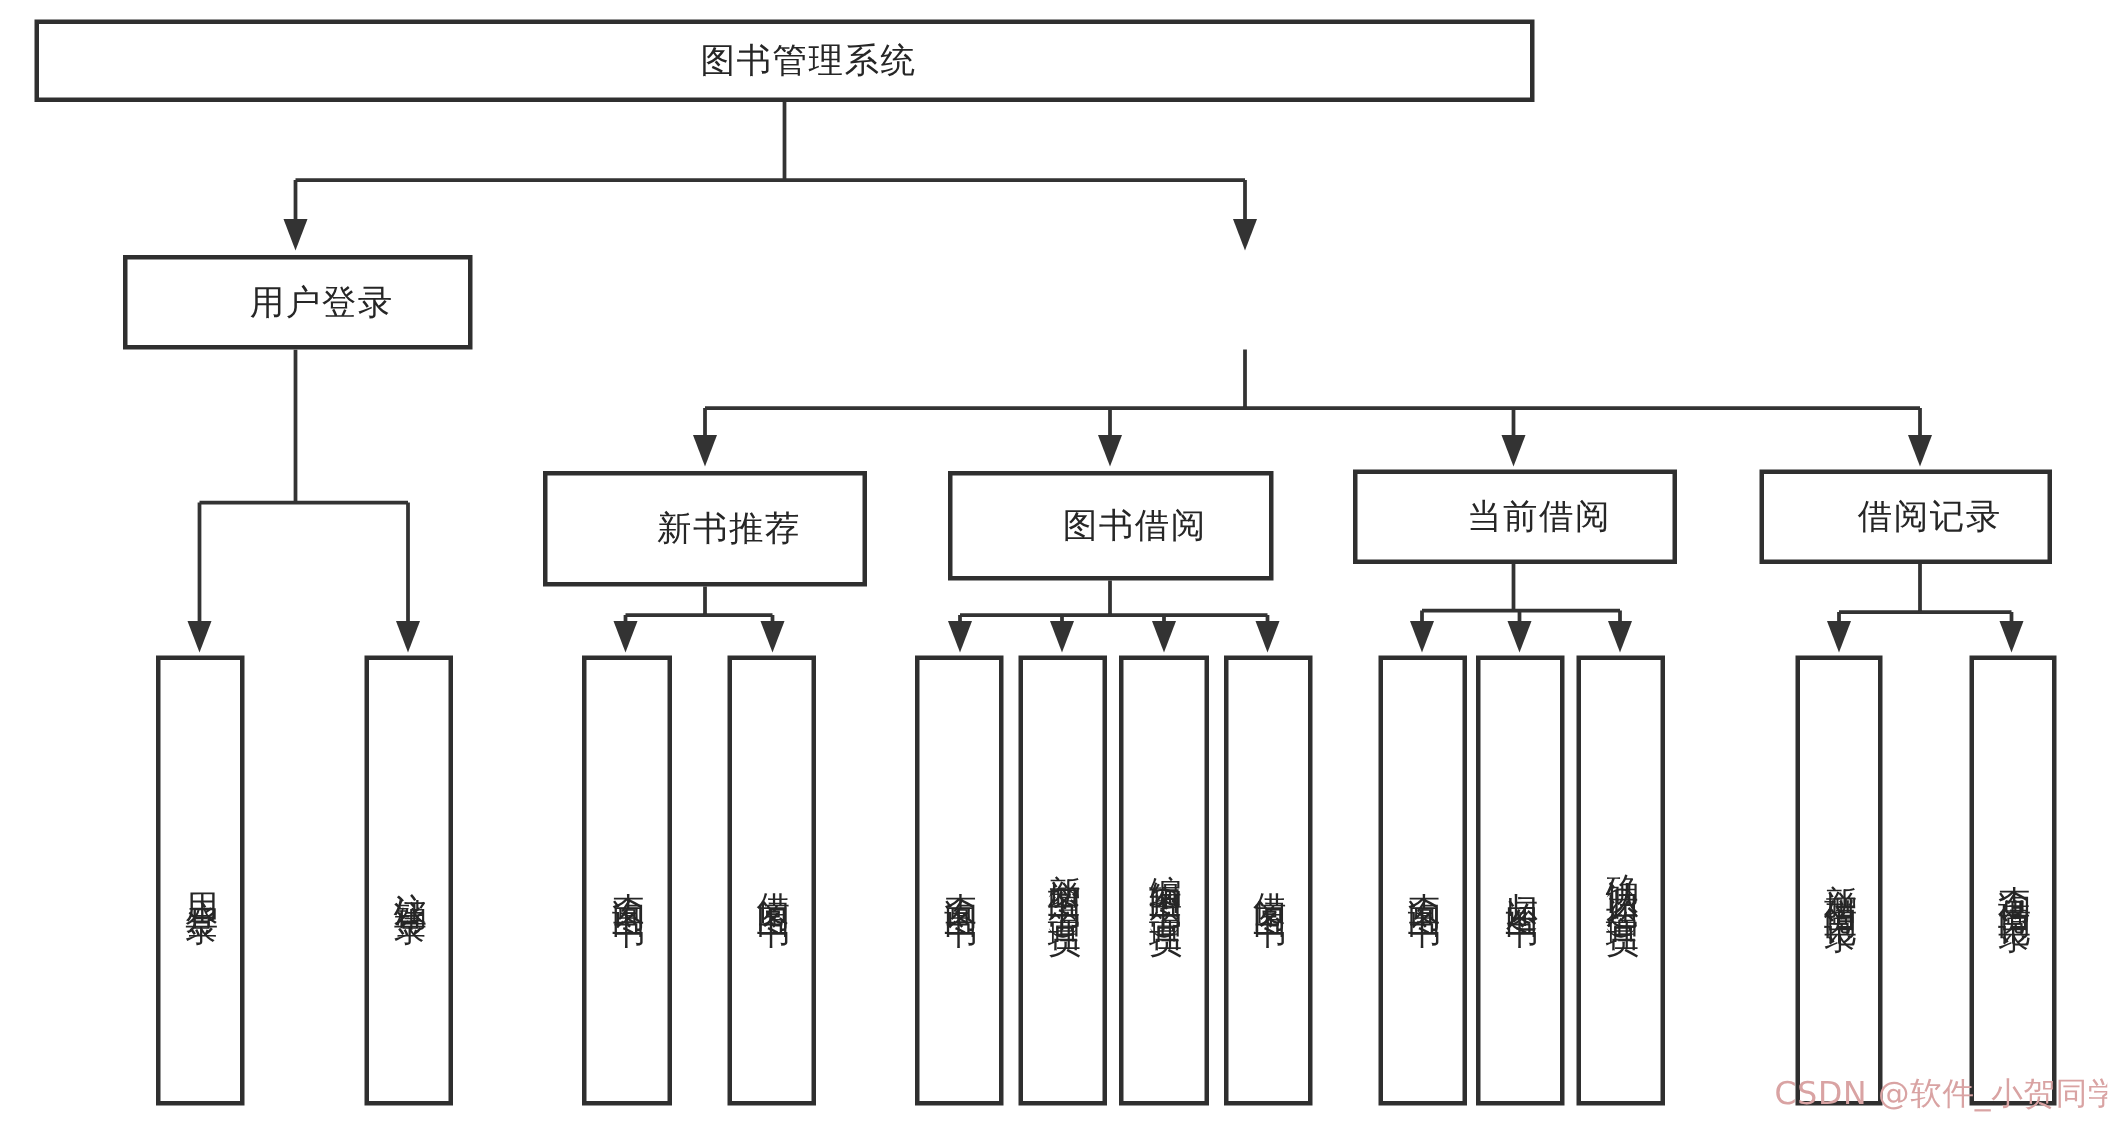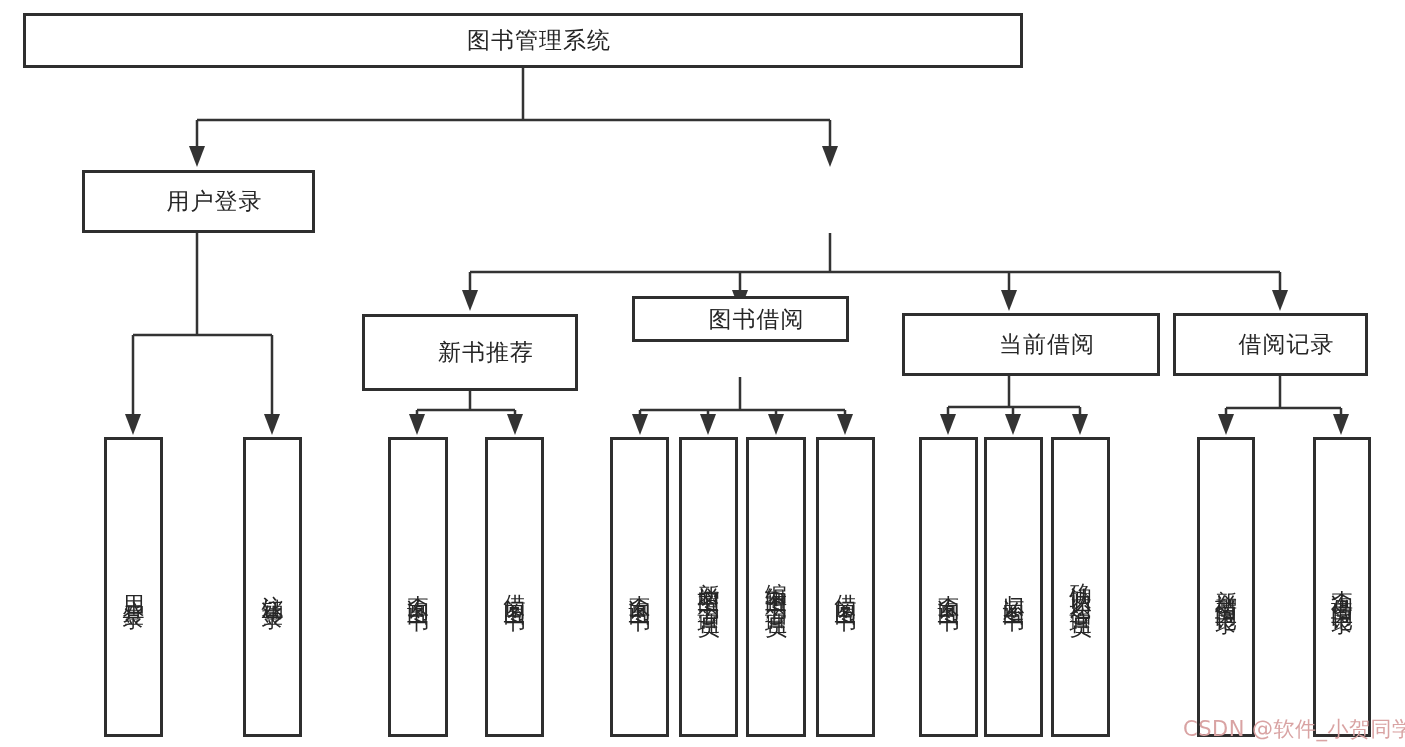--- a/index.html
+++ b/index.html
@@ -86,22 +86,22 @@
       <polygon points="1226,435 1218,414 1234,414"></polygon>
       <polygon points="1341,435 1333,414 1349,414"></polygon>
     </g>
   </svg>
 
   <div class="box hbox" style="left:23px;top:13px;width:1000px;height:55px">图书管理系统</div>
 
   <div class="box hbox" style="left:82px;top:170px;width:233px;height:63px">用户登录</div>
 
   <div class="box hbox" style="left:362px;top:314px;width:216px;height:77px">新书推荐</div>
-  <div class="box hbox" style="left:632px;top:296px;width:217px;height:46px">图书借阅</div>
-  <div class="box hbox" style="left:902px;top:313px;width:258px;height:63px">当前借阅</div>
+  <div class="box hbox" style="left:632px;top:314px;width:217px;height:73px">图书借阅</div>
+  <div class="box hbox" style="left:902px;top:313px;width:216px;height:63px">当前借阅</div>
   <div class="box hbox" style="left:1173px;top:313px;width:195px;height:63px">借阅记录</div>
 
   <div class="box vbox" style="left:104px;top:437px;width:59px;height:300px">用户登录</div>
   <div class="box vbox" style="left:243px;top:437px;width:59px;height:300px">注销登录</div>
 
   <div class="box vbox" style="left:388px;top:437px;width:60px;height:300px">查询图书</div>
   <div class="box vbox" style="left:485px;top:437px;width:59px;height:300px">借阅图书</div>
 
   <div class="box vbox" style="left:610px;top:437px;width:59px;height:300px">查询图书</div>
   <div class="box vbox" style="left:679px;top:437px;width:59px;height:300px">新增图书（管理员）</div>

